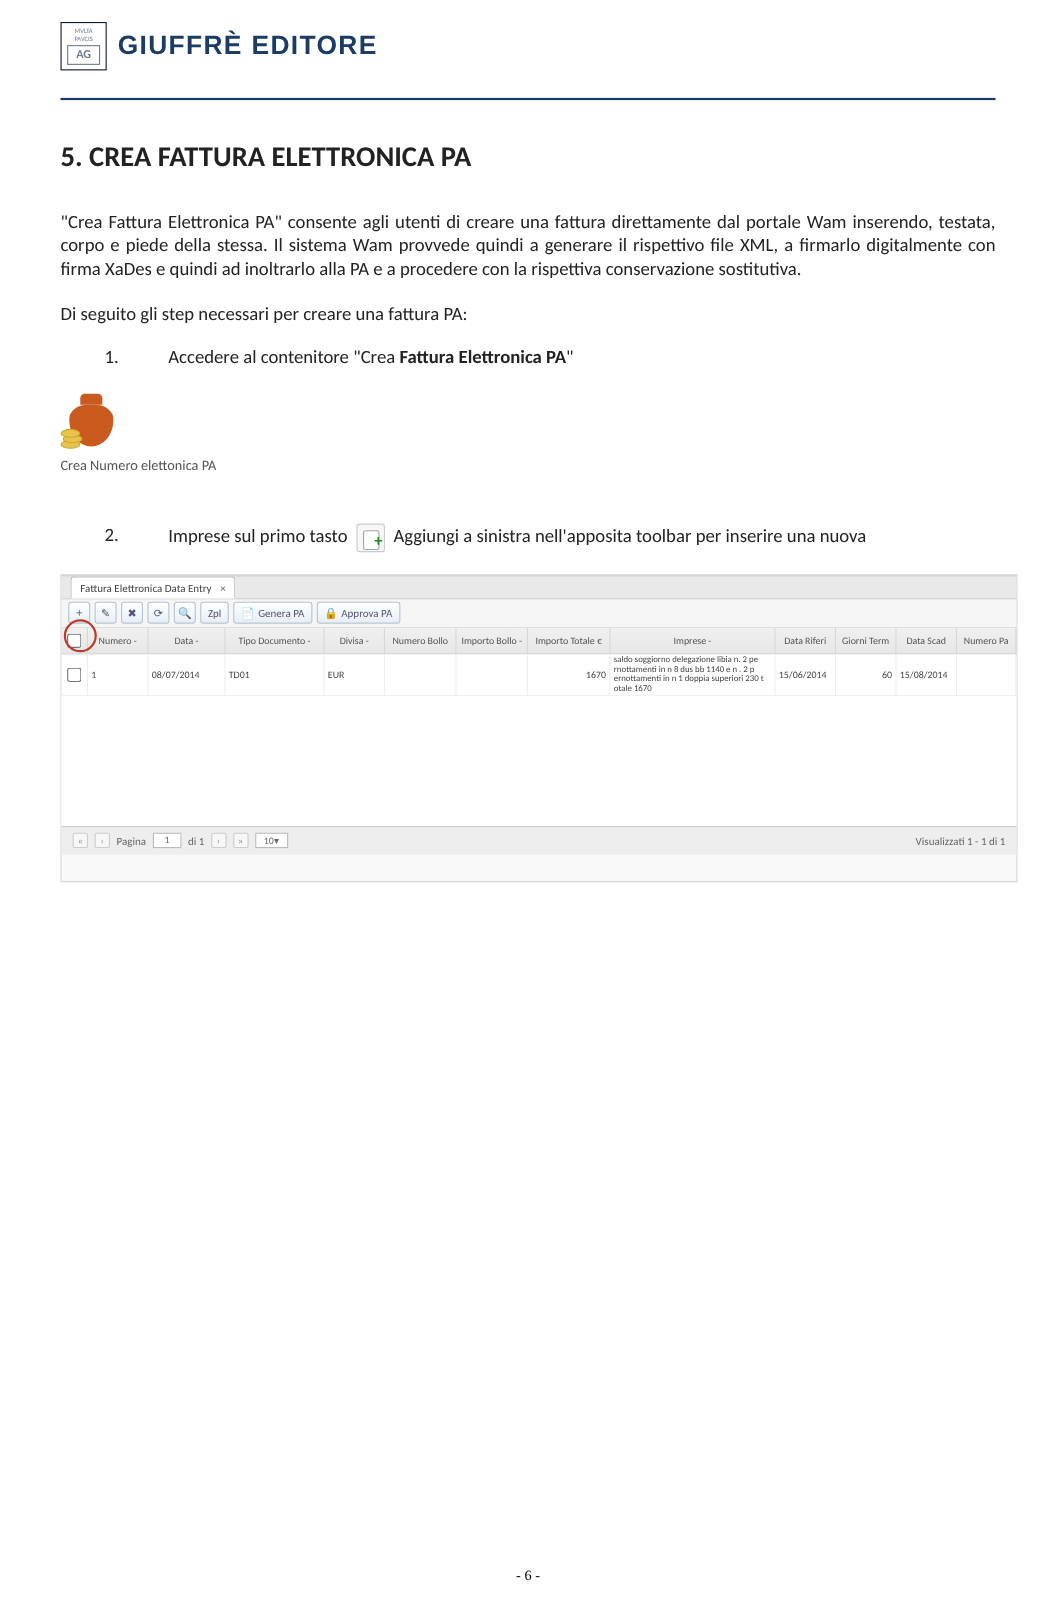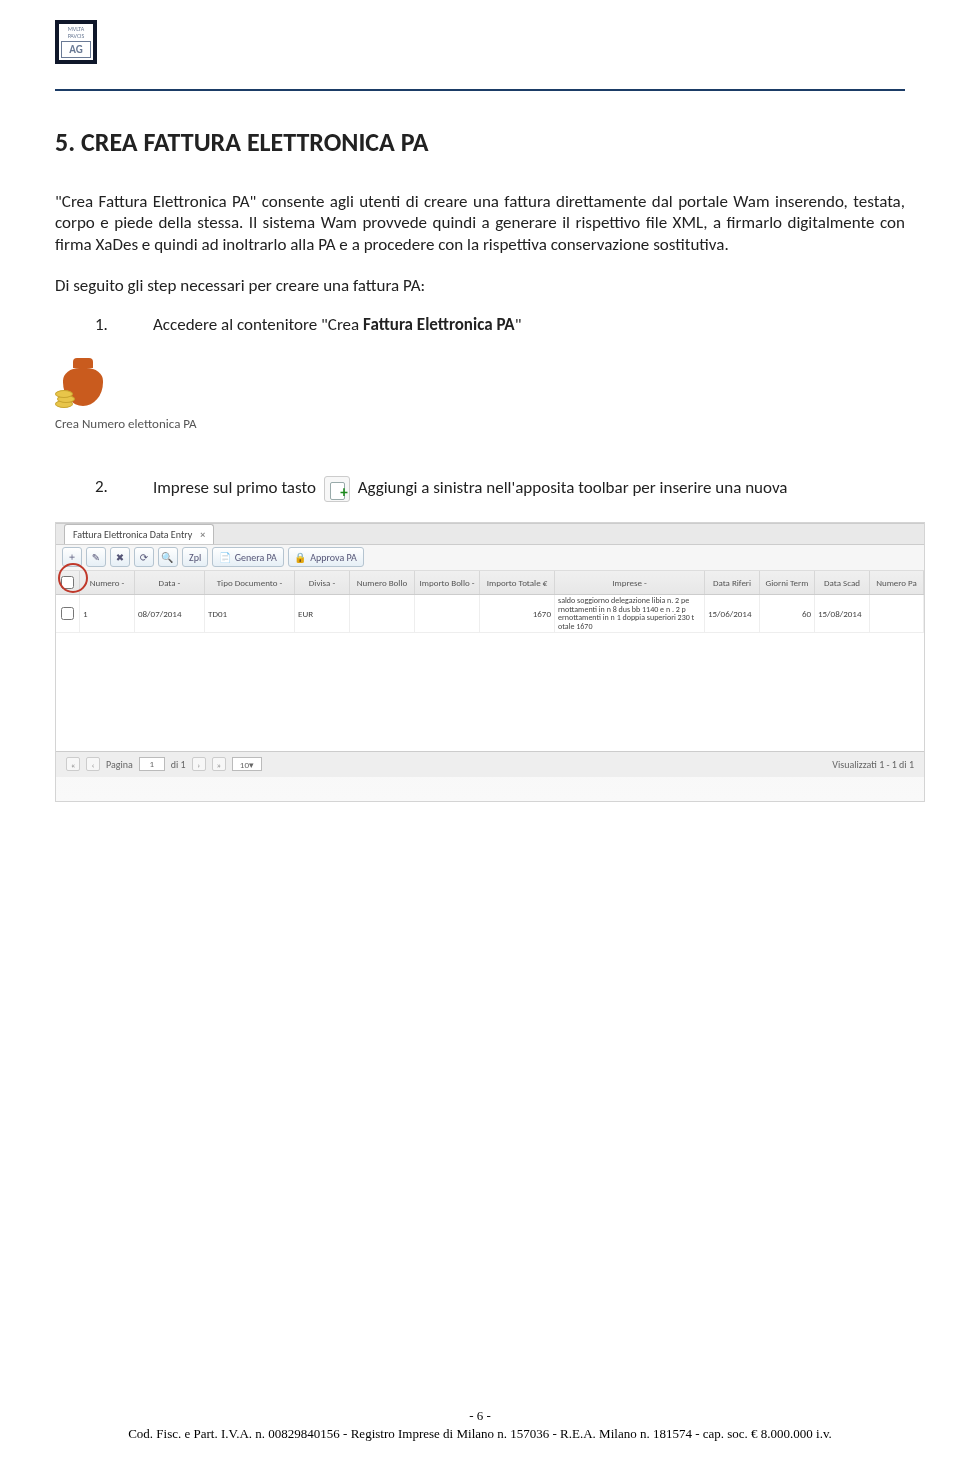--- a/index.html
+++ b/index.html
@@ -7,21 +7,21 @@
     width: 960px;
     height: 1472px;
     background: #fff;
     font-family: Calibri, Arial, sans-serif;
     color: #222;
     position: relative;
     padding: 20px 55px 0 55px;
   }
   .header-logo { display: flex; align-items: center; gap: 10px; margin-bottom: 25px; }
   .logo-box {
-    width: 42px; height: 44px; border: 4px solid #0f172a;
+    width: 42px; height: 44px; border: 1px solid #0f172a;
     display: flex; flex-direction: column; justify-content: center; align-items: center;
     font-size: 6px; color: #6a7a95; line-height: 1.1; padding: 2px;
   }
   .logo-box .ag {
     border: 1px solid #6a7a95; width: 30px; height: 18px; margin-top: 2px;
     display:flex; align-items:center; justify-content:center; font-size: 11px; font-weight: bold;
   }
   .brand-text { font-size: 24px; color: #1b3c66; font-weight: bold; letter-spacing: 1.2px; font-family: "Arial Rounded MT Bold", Arial, sans-serif; }
   .rule { border-top: 2px solid #1b3c66; margin-bottom: 35px; }
 
@@ -95,20 +95,21 @@
 </style>
 </head>
 <body>
 
 <div class="header-logo">
   <div class="logo-box">
     <div>MVLTA</div>
     <div>PAVCIS</div>
     <div class="ag">AG</div>
   </div>
+  <div class="brand-text">GIUFFRÈ EDITORE</div>
 </div>
 <div class="rule"></div>
 
 <h1 class="section-title">5. CREA FATTURA ELETTRONICA PA</h1>
 
 <p class="body">"Crea Fattura Elettronica PA" consente agli utenti di creare una fattura direttamente dal portale Wam inserendo, testata, corpo e piede della stessa. Il sistema Wam provvede quindi a generare il rispettivo file XML, a firmarlo digitalmente con firma XaDes e quindi ad inoltrarlo alla PA e a procedere con la rispettiva conservazione sostitutiva.</p>
 
 <p class="step-lead">Di seguito gli step necessari per creare una fattura PA:</p>
 
 <ol class="steps">
@@ -212,14 +213,13 @@
       <span class="pg-btn">›</span>
       <span class="pg-btn">»</span>
       <span class="pg-select"><span>10</span> ▾</span>
     </div>
     <div>Visualizzati 1 - 1 di 1</div>
   </div>
 </div>
 
 <div class="footer">
   <div class="page-num">- 6 -</div>
-  <div>Cod. Fisc. e Part. I.V.A. n. 00829840156 - Registro Imprese di Milano n. 157036 - R.E.A. Milano n. 181574 - cap. soc. € 8.000.000 i.v.</div>
 </div>
 
 </body></html>

